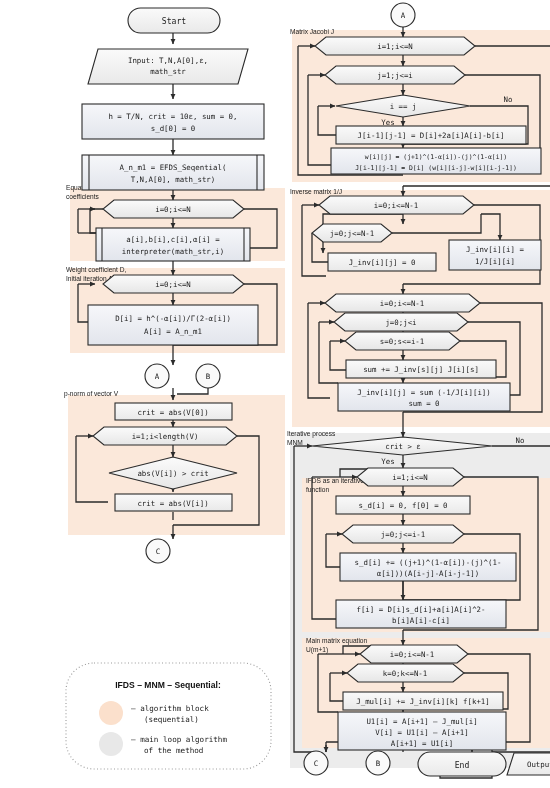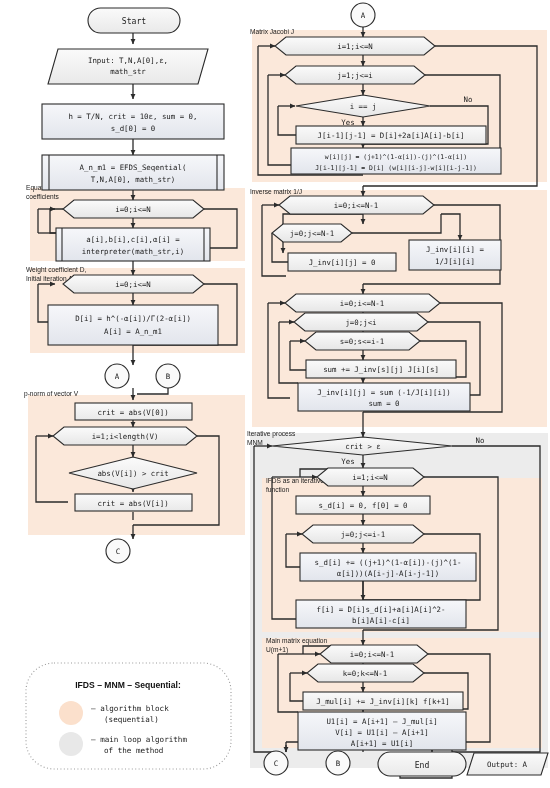--- a/index.html
+++ b/index.html
@@ -1,18 +1,18 @@
 <!DOCTYPE html>
 <html><head>
 <meta charset="utf-8">
 <style>
   html,body{margin:0;padding:0;background:#ffffff;}
   body{width:550px;height:788px;overflow:hidden;
        font-family:"DejaVu Sans Mono","Liberation Mono",monospace;}
-  #stage{position:relative;width:482px;height:788px;}
+  #stage{position:relative;width:482px;height:788px;margin-left:40px;}
   svg{display:block;}
   .mono{font-family:"DejaVu Sans Mono","Liberation Mono",monospace;}
   .sans{font-family:"Liberation Sans","DejaVu Sans",sans-serif;}
   text{fill:#1b1b1b;}
   .code{font-size:7.4px;letter-spacing:0px;}
   .code9{font-size:8.1px;}
   .sectlabel{font-size:6.6px;fill:#3b3b3b;}
   .yesno{font-size:7.4px;}
   .legend-title{font-size:8.6px;font-weight:bold;fill:#111;}
   .legend-txt{font-size:7.6px;}

